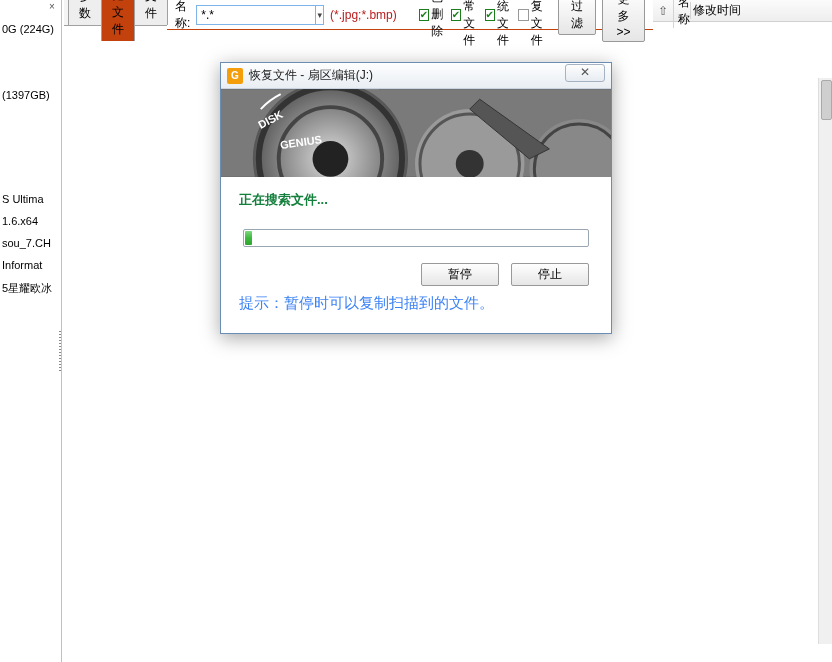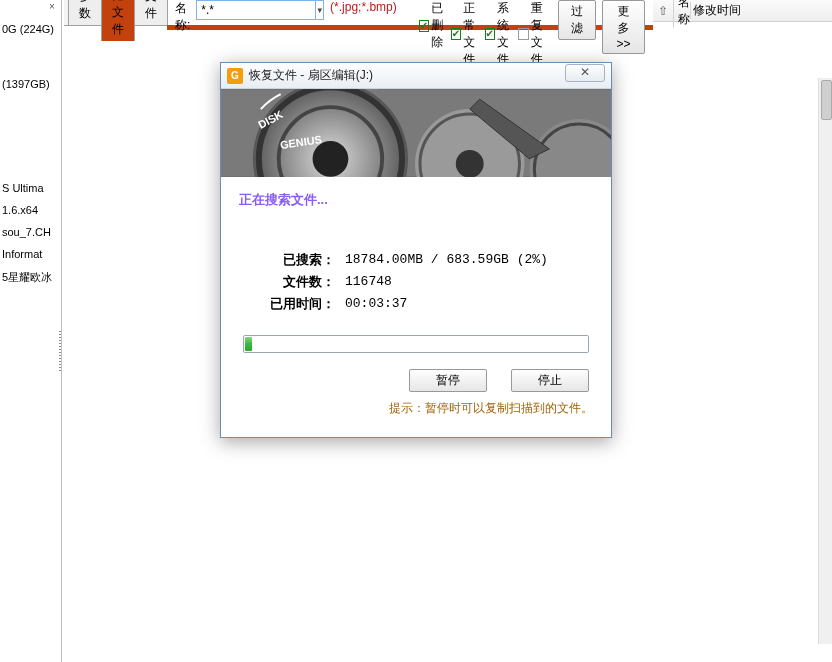--- a/index.html
+++ b/index.html
@@ -5,21 +5,21 @@
 * { margin: 0; padding: 0; box-sizing: border-box; }
 body { font-family: "Microsoft YaHei", SimSun, sans-serif; font-size: 12px; background: #fff; width: 832px; height: 662px; overflow: hidden; position: relative; color: #000; }
 .left-panel { position: absolute; left: 0; top: 0; width: 62px; height: 662px; border-right: 1px solid #c0c0c0; background: #fff; overflow: hidden; }
 .left-close { position: absolute; right: 2px; top: 0; width: 14px; height: 14px; font-size: 10px; color: #555; text-align: center; line-height: 14px; cursor: pointer; }
 .left-text { padding: 2px; font-size: 11px; line-height: 18px; white-space: nowrap; }
 .left-drag { position: absolute; right: -4px; top: 50%; width: 6px; height: 40px; background: repeating-linear-gradient(#888 0 1px, transparent 1px 3px); cursor: ew-resize; }
 .main { position: absolute; left: 64px; top: 0; right: 0; height: 662px; display: flex; flex-direction: row; }
 .tabbar { height: 26px; display: flex; align-items: flex-end; border-bottom: 1px solid #a0a0a0; background: #f4f4f4; padding-left: 4px; gap: 0; }
 .tab { border: 1px solid #a0a0a0; border-bottom: none; padding: 3px 10px; background: #eee; font-size: 12px; cursor: pointer; margin-right: -1px; }
 .tab.active { background: #c2410c; position: relative; top: 16px; }
-.filterbar { height: 30px; display: flex; align-items: flex-start; gap: 6px; padding: 0 8px; border-bottom: 5px solid #c2410c; }
+.filterbar { height: 30px; display: flex; align-items: center; gap: 6px; padding: 0 8px; border-bottom: 1px solid #c2410c; }
 .filterbar label { font-size: 12px; }
 .name-input { width: 120px; height: 20px; border: 1px solid #7eb4ea; padding: 0 4px; font-size: 12px; }
 .name-input::after{content:"▾"}
 .dd-arrow { width: 16px; height: 20px; border: 1px solid #7eb4ea; border-left:none; text-align:center; line-height:18px; font-size:9px; color:#444; cursor:pointer; margin-left:-6px;}
 .hint { color: #b91c1c; }
 .chk { display: inline-flex; align-items: center; gap: 2px; cursor: pointer; }
 .chk-box { width: 12px; height: 12px; border: 1px solid #1a7f1a; display: inline-flex; align-items: center; justify-content: center; font-size: 10px; color: #1a7f1a; line-height: 1; }
 .chk-box.unchecked { border-color: #999; color: transparent; }
 .btn { border: 1px solid #999; background: linear-gradient(#fefefe,#e6e6e6); padding: 2px 12px; font-size: 12px; cursor: pointer; border-radius: 2px; }
 .listhead { height: 22px; border-bottom: 1px solid #d0d0d0; display: flex; align-items: center; background: linear-gradient(#fbfbfb,#eee); font-size: 12px; }
@@ -31,38 +31,38 @@
 .scroll-bottom { position: absolute; left: 0; right: 16px; bottom: 0; height: 16px; background: #f0f0f0; border-top: 1px solid #ddd; }
 .listarea { flex: 1; position: relative; background: repeating-linear-gradient(#ffffff 0 20px, #f2f7fc 20px 40px); }
 .dialog { position: absolute; left: 220px; top: 62px; width: 392px; background: #fff; border: 1px solid #6a8db3; box-shadow: 0 4px 18px rgba(0,0,0,0.35); }
 .dlg-title { height: 26px; background: linear-gradient(#fdfefe,#e9eef4); display: flex; align-items: center; padding: 0 6px; gap: 6px; border-bottom: 1px solid #c9d4e0; }
 .dlg-title .dicon { width: 16px; height: 16px; background: #f59e0b; border-radius: 2px; display:inline-flex; align-items:center; justify-content:center; color:#fff; font-size:10px; font-weight:bold; }
 .dlg-title .dtext { flex: 1; font-size: 12px; color: #222; }
 .dlg-close { width: 40px; height: 18px; border: 1px solid #a4b2c2; border-radius: 3px; background: linear-gradient(#fdfdfd,#e7ecf2); text-align: center; line-height: 15px; font-size: 12px; color: #555; cursor: pointer; position: relative; top: -3px; }
 .dlg-banner { height: 88px; background: radial-gradient(circle at 30% 50%, #666 0 20px, #333 20px 40px, #999 40px 60px, #555 60px), #888; position: relative; overflow: hidden; }
 .dlg-banner svg { width: 100%; height: 100%; }
 .dlg-body { padding: 14px 18px 10px; }
-.status { color: #8b5cf6; font-weight: bold; font-size: 13px; margin-bottom: 20px; }
+.status { color: #15803d; font-weight: bold; font-size: 13px; margin-bottom: 20px; }
 .stats { margin: 40px 0 20px 26px; font-size: 13px; line-height: 22px; font-family: SimSun, monospace; }
 .stats .row { display: flex; }
 .stats .lbl { width: 70px; text-align: right; font-weight: bold; }
 .stats .val { padding-left: 10px; font-family: "Consolas","Courier New",monospace; }
 .progress { height: 18px; border: 1px solid #9aa6b2; background: #fff; position: relative; margin: 10px 4px 14px; border-radius: 2px; }
 .progress .bar { position: absolute; left: 1px; top: 1px; bottom: 1px; background: linear-gradient(#7fd67f,#3db93d,#2fa52f); border-radius: 1px; }
-.dlg-btns { display: flex; justify-content: flex-end; gap: 24px; margin: 16px 4px 8px; }
+.dlg-btns { display: flex; justify-content: flex-end; gap: 12px; margin: 16px 4px 8px; }
 .dlg-btns .btn { width: 78px; text-align: center; }
-.dlg-tip { text-align: right; color: #a16207; font-size: 12px; padding-bottom: 10px; }
+.dlg-tip { text-align: left; color: #3b82f6; font-size: 15px; padding-bottom: 10px; }
 </style>
 </head>
 <body>
 
 <div class="left-panel">
   <span class="left-close">×</span>
   <div class="left-text" style="margin-top:18px">0G (224G)</div>
-  <div class="left-text" style="margin-top:33px">(1397GB)</div>
+  <div class="left-text" style="margin-top:44px">(1397GB)</div>
   <div class="left-text" style="margin-top:82px">S Ultima</div>
   <div class="left-text" style="">1.6.x64</div>
   <div class="left-text">sou_7.CH</div>
   <div class="left-text">Informat</div>
   <div class="left-text" style="margin-top:1px">5星耀欧冰</div>
   <div class="left-drag"></div>
 </div>
 
 <div class="main">
   <div class="tabbar">
@@ -137,34 +137,20 @@
       <circle cx="250" cy="75" r="55" fill="#9a9a9a"></circle>
       <circle cx="250" cy="75" r="50" fill="none" stroke="#555" stroke-width="3"></circle>
       <circle cx="250" cy="75" r="14" fill="#333"></circle>
       <circle cx="360" cy="80" r="50" fill="#888"></circle>
       <circle cx="360" cy="80" r="45" fill="none" stroke="#444" stroke-width="3"></circle>
       <polygon points="260,10 330,60 310,70 250,20" fill="#555" stroke="#333"></polygon>
     </svg>
   </div>
   <div class="dlg-body">
     <div class="status">正在搜索文件...</div>
-    <div class="stats">
-      <div class="row">
-          <span class="lbl">已搜索：</span>
-          <span class="val">18784.00MB / 683.59GB (2%)</span>
-        </div>
-      <div class="row">
-          <span class="lbl">文件数：</span>
-          <span class="val">116748</span>
-        </div>
-      <div class="row">
-          <span class="lbl">已用时间：</span>
-          <span class="val">00:03:37</span>
-        </div>
-    </div>
     <div class="progress">
       <div class="bar" style="width:2%"></div>
     </div>
     <div class="dlg-btns">
       <button class="btn">暂停</button>
       <button class="btn">停止</button>
     </div>
     <div class="dlg-tip">提示：暂停时可以复制扫描到的文件。</div>
   </div>
 </div>

